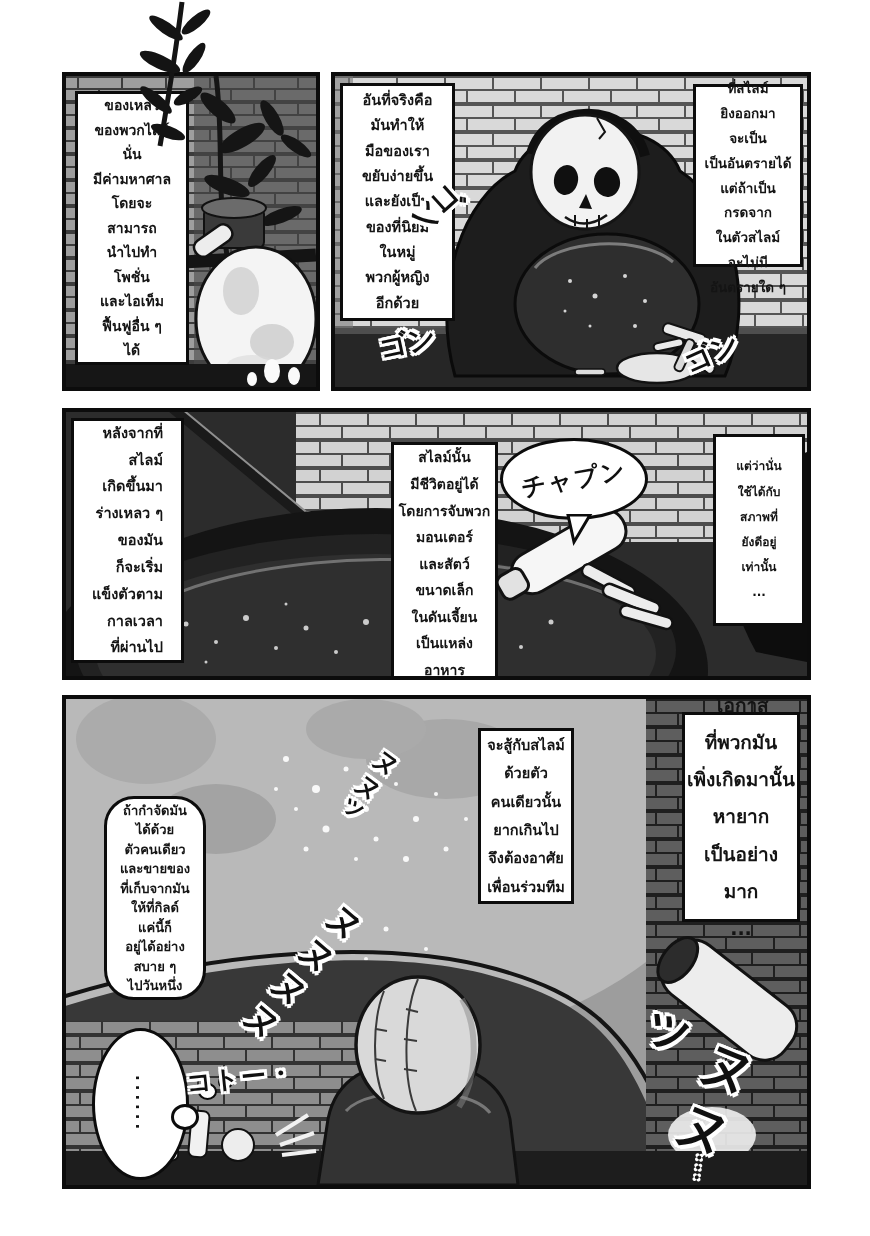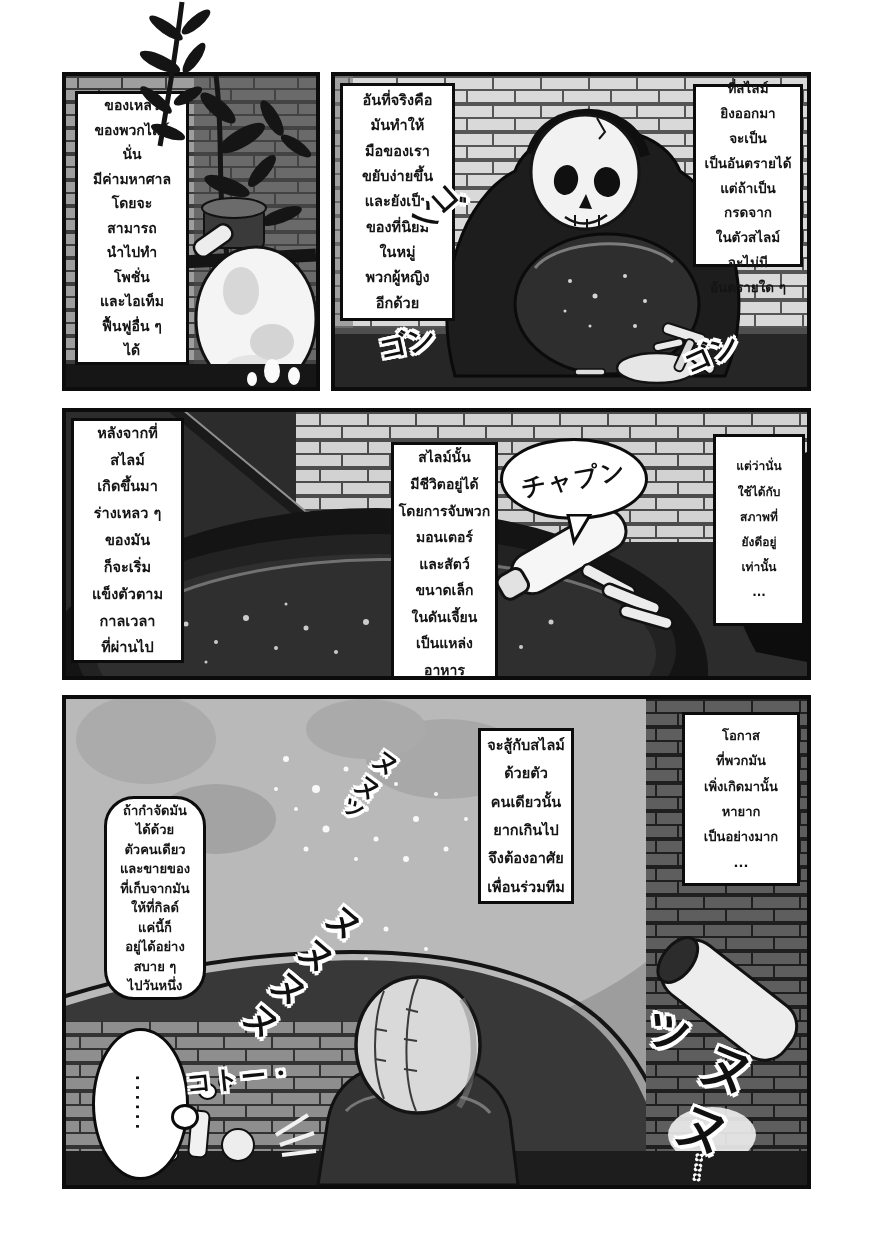--- a/index.html
+++ b/index.html
@@ -11,27 +11,27 @@
   .panel3{left:62px;top:408px;width:749px;height:272px;}
   .panel4{left:62px;top:695px;width:749px;height:494px;}
   .art{position:absolute;left:0;top:0;width:100%;height:100%;}
 
   .cap{position:absolute;background:#ffffff;border:3px solid #0c0c0c;color:#141414;
        font-weight:600;text-align:center;white-space:pre-line;display:flex;align-items:center;
        justify-content:center;box-sizing:border-box;z-index:5;padding:4px 2px;}
   .cap-p1{left:9px;top:15px;width:114px;height:274px;font-size:14px;line-height:1.75;}
   .cap-p2l{left:5px;top:7px;width:115px;height:238px;font-size:14.5px;line-height:1.75;}
   .cap-p2r{left:358px;top:8px;width:110px;height:183px;font-size:13.5px;line-height:1.85;}
-  .cap-p3l{left:5px;top:6px;width:113px;height:245px;font-size:14.5px;line-height:1.85;}
+  .cap-p3l{left:5px;top:6px;width:113px;height:245px;font-size:14.5px;line-height:1.85;text-align:right;}
   .cap-p3c{left:325px;top:12px;width:107px;height:244px;font-size:14px;line-height:1.9;margin-top:18px;}
   .cap-p3r{left:647px;top:22px;width:92px;height:192px;font-size:12px;line-height:2.1;}
   .cap-p4reward{left:200px;top:15px;width:99px;height:124px;font-size:14.5px;line-height:2.0;}
   .cap-p4solo{left:38px;top:97px;width:102px;height:204px;font-size:13px;line-height:1.5;border-radius:30px;}
   .cap-p4fight{left:412px;top:29px;width:96px;height:176px;font-size:14.5px;line-height:1.95;}
-  .cap-p4rare{left:616px;top:13px;width:118px;height:174px;font-size:13px;line-height:1.95;}
+  .cap-p4rare{left:616px;top:13px;width:118px;height:210px;font-size:19px;line-height:1.95;}
 
   .sfx{position:absolute;color:#101010;font-weight:900;z-index:6;
        text-shadow:-3px -3px 0 #fff,3px -3px 0 #fff,-3px 3px 0 #fff,3px 3px 0 #fff,
                    -3px 0 0 #fff,3px 0 0 #fff,0 -3px 0 #fff,0 3px 0 #fff;}
   .sfx.v{writing-mode:vertical-rl;}
   .sfx-gon1{left:95px;top:85px;font-size:30px;transform:rotate(48deg);}
   .sfx-gon2{left:44px;top:248px;font-size:28px;transform:rotate(-12deg);}
   .sfx-gon3{left:348px;top:258px;font-size:28px;transform:rotate(-24deg);}
   .sfx-nu-small{left:292px;top:34px;font-size:25px;transform:rotate(36deg);letter-spacing:2px;}
   .sfx-nu-mid{left:224px;top:177px;font-size:34px;transform:rotate(40deg);letter-spacing:4px;}

